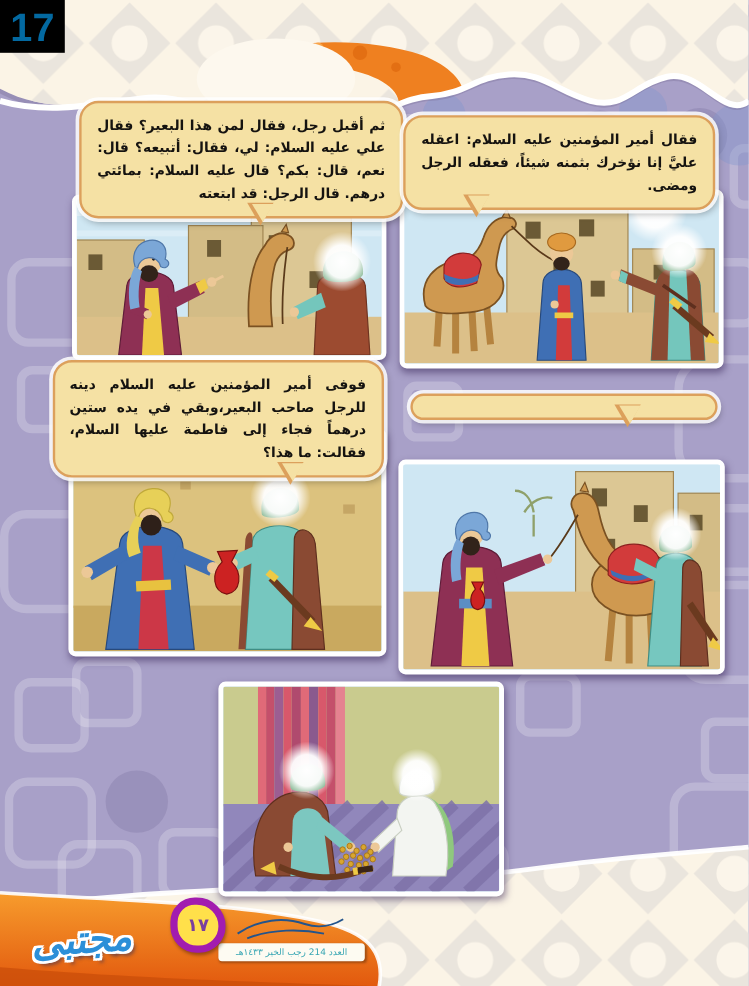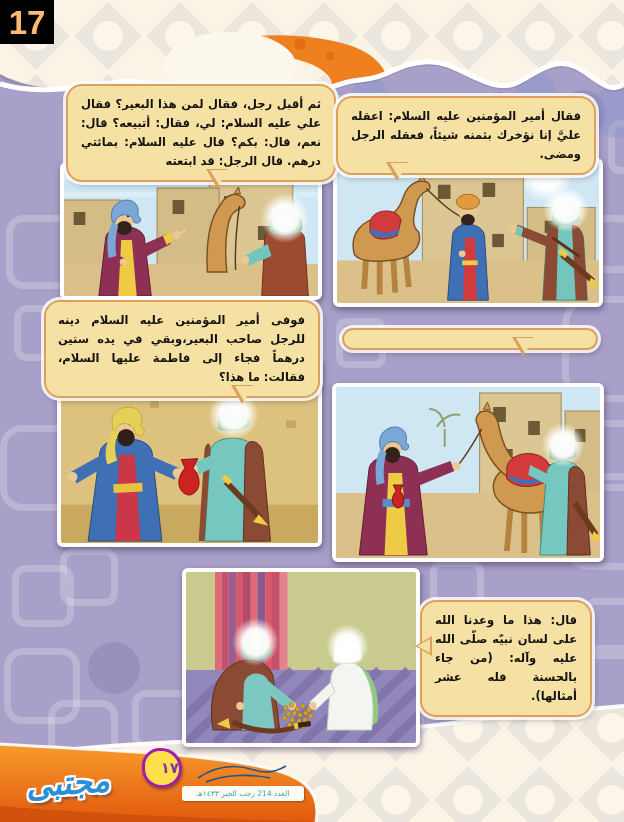--- a/index.html
+++ b/index.html
@@ -6,21 +6,21 @@
   #page{position:relative;width:624px;height:822px;overflow:hidden;
         background:#a8a0c8;font-family:"DejaVu Sans",sans-serif;}
   #bg-decor{position:absolute;inset:0;z-index:0;overflow:hidden;}
   .sq{position:absolute;border:7px solid rgba(255,255,255,.22);}
   .ci{position:absolute;border-radius:50%;background:rgba(90,80,130,.18);}
   .cb{position:absolute;border-radius:50%;background:rgba(130,150,205,.38);}
   #header-svg{position:absolute;top:0;left:0;z-index:1;}
   #footer-svg{position:absolute;bottom:0;left:0;z-index:1;}
   #corner-box{position:absolute;top:0;left:0;width:54px;height:44px;background:#000;
       z-index:6;display:flex;align-items:center;justify-content:center;}
-  #corner-num{color:#fdba74;font:bold 33px "Liberation Sans",sans-serif;line-height:1;}
+  #corner-num{color:#0369a1;font:bold 33px "Liberation Sans",sans-serif;line-height:1;}
   .panel{position:absolute;z-index:2;border:4px solid #fff;border-radius:6px;
       box-sizing:border-box;overflow:hidden;background:#cfe7f3;
       box-shadow:1px 3px 6px rgba(50,30,80,.5);}
   .panel svg{display:block;width:100%;height:100%;}
   .bubble{position:absolute;z-index:3;background:#f5e1a4;border:2px solid #dca05c;
       border-radius:16px;padding:9px 13px;box-sizing:border-box;
       box-shadow:0 0 0 3px rgba(255,255,255,.85),2px 3px 6px rgba(0,0,0,.3);
       direction:rtl;text-align:justify;color:#151310;
       font-weight:bold;font-size:11.5px;line-height:1.66;}
   .tail-db{position:absolute;bottom:-19px;width:0;height:0;
@@ -30,22 +30,22 @@
   .tail-lb{position:absolute;left:-17px;top:34px;width:0;height:0;
       border:10px solid transparent;border-right:17px solid #dca05c;}
   .tail-lf{position:absolute;left:-12px;top:37px;width:0;height:0;
       border:7px solid transparent;border-right:13px solid #f5e1a4;}
   #logo-text{position:absolute;left:26px;top:764px;z-index:4;color:#2b8fd8;
       font-weight:bold;font-style:italic;font-size:32px;direction:rtl;
       transform:rotate(-4deg);
       text-shadow:-2px 0 #fff,2px 0 #fff,0 -2px #fff,0 2px #fff,
                   -2px -2px #fff,2px 2px #fff,-2px 2px #fff,2px -2px #fff,3px 4px 3px rgba(40,40,90,.5);}
   #logo-badge{position:absolute;left:142px;top:748px;z-index:5;width:34px;height:34px;
-      background:#ffe04a;border-radius:46% 54% 50% 50%;border:3px solid #a21caf;
-      box-shadow:1px 2px 3px rgba(0,0,0,.35);display:flex;align-items:center;justify-content:flex-end;}
+      background:#ffe04a;border-radius:46% 54% 50% 50%;border:6px solid #a21caf;
+      box-shadow:1px 2px 3px rgba(0,0,0,.35);display:flex;align-items:center;justify-content:center;}
   #logo-badge span{color:#7a3f9e;font-weight:bold;font-size:15px;}
   #issue-box{position:absolute;left:182px;top:786px;z-index:4;width:122px;height:15px;
       background:#fdfbf2;border-radius:3px;display:flex;align-items:center;justify-content:center;
       box-shadow:1px 1px 2px rgba(0,0,0,.3);}
   #issue-box span{color:#3aa7b4;font-size:7.5px;direction:rtl;white-space:nowrap;}
   #logo-swirl{position:absolute;left:196px;top:762px;z-index:4;}
 </style>
 </head>
 <body>
 
@@ -137,25 +137,20 @@
     <span>فوفى أمير المؤمنين عليه السلام دينه للرجل صاحب البعير،وبقي في يده ستين درهماً فجاء إلى فاطمة عليها السلام، فقالت: ما هذا؟</span>
     <span class="tail-db" style="left:185px;"></span>
     <span class="tail-df" style="left:187px;"></span>
   </div>
 
   <div class="bubble" style="left:342px;top:328px;width:256px;">
     <span class="tail-db" style="left:168px;"></span>
     <span class="tail-df" style="left:170px;"></span>
   </div>
 
-  <div class="bubble" style="left:420px;top:600px;width:172px;z-index:4;">
-    <span>قال: هذا ما وعدنا الله على لسان نبيّه صلّى الله عليه وآله: (من جاء بالحسنة فله عشر أمثالها).</span>
-    <span class="tail-lb"></span>
-    <span class="tail-lf"></span>
-  </div>
 
   <div class="panel" style="left:60px;top:162px;width:262px;height:138px;">
     <svg viewBox="0 0 262 130" preserveAspectRatio="none">
       <defs>
           <radialGradient id="g1">
             <stop offset="0" stop-color="#fff"></stop>
             <stop offset=".55" stop-color="#fff" stop-opacity=".95"></stop>
             <stop offset="1" stop-color="#fff" stop-opacity="0"></stop>
           </radialGradient>
         </defs>

